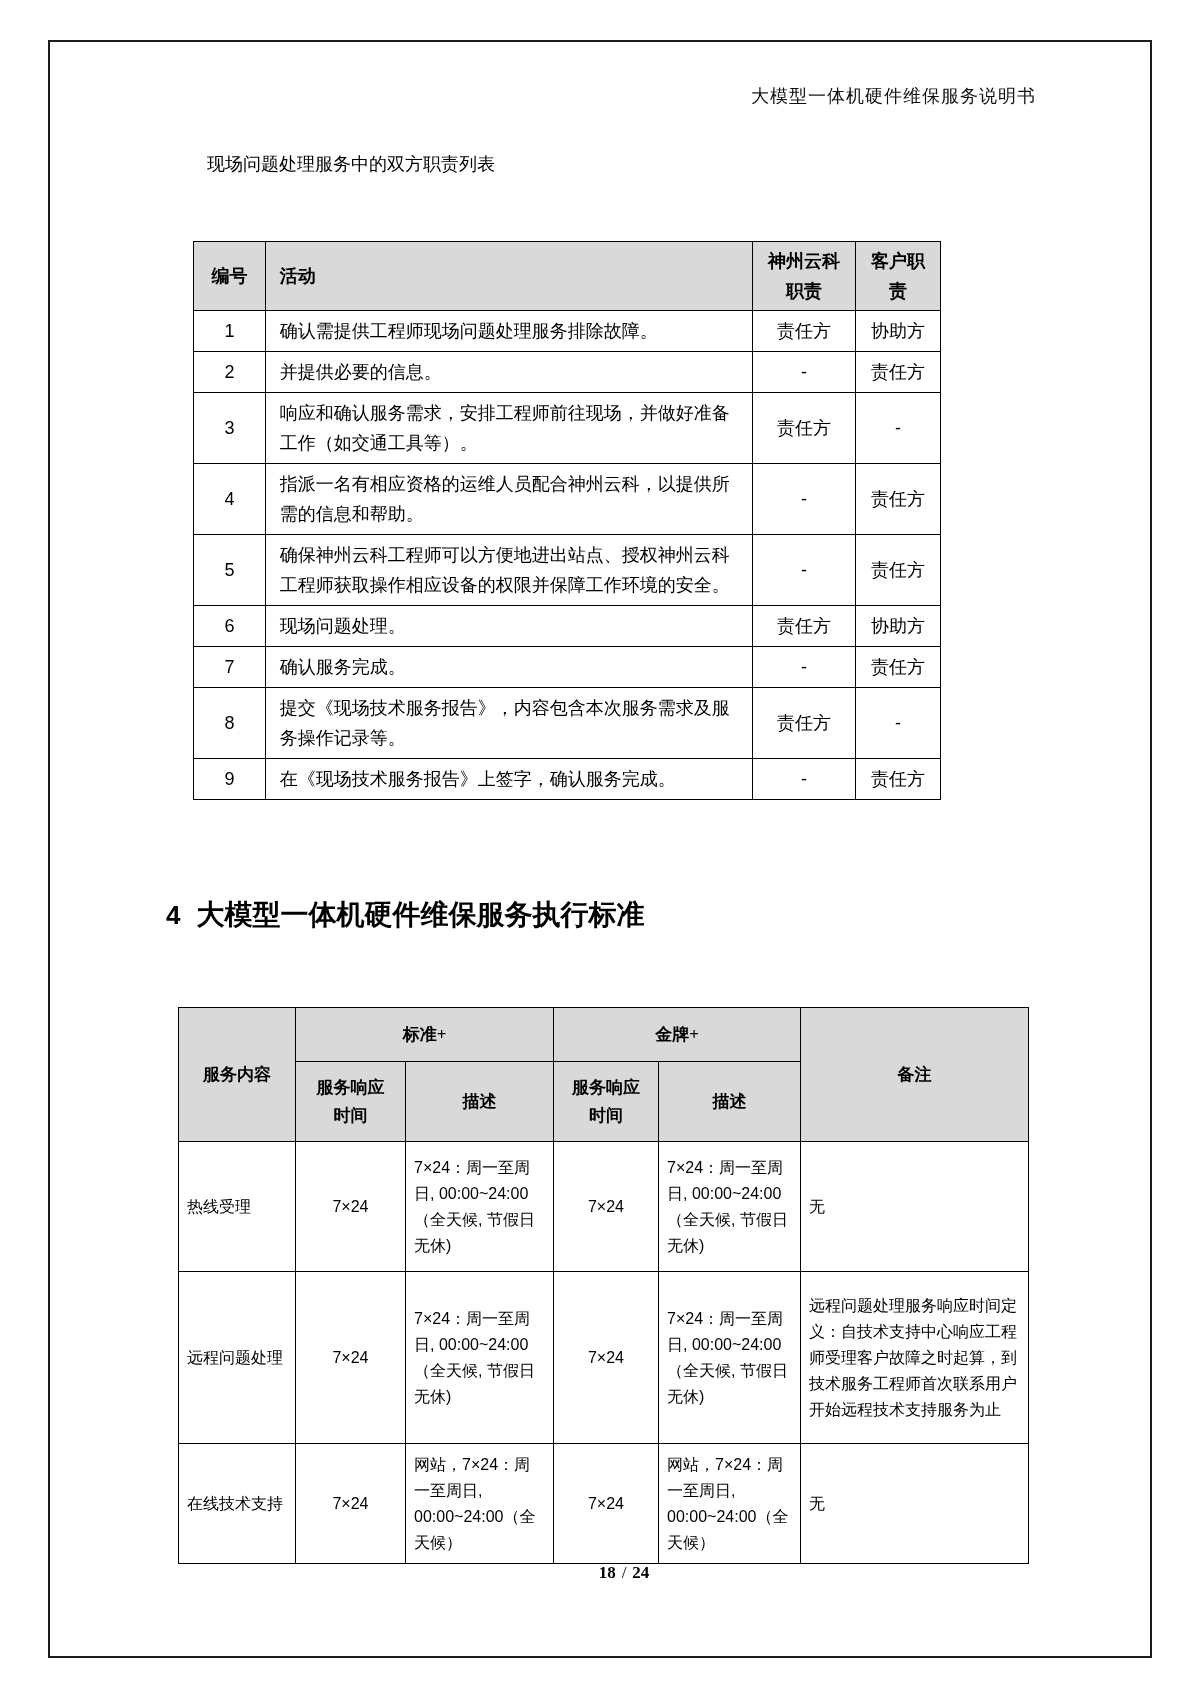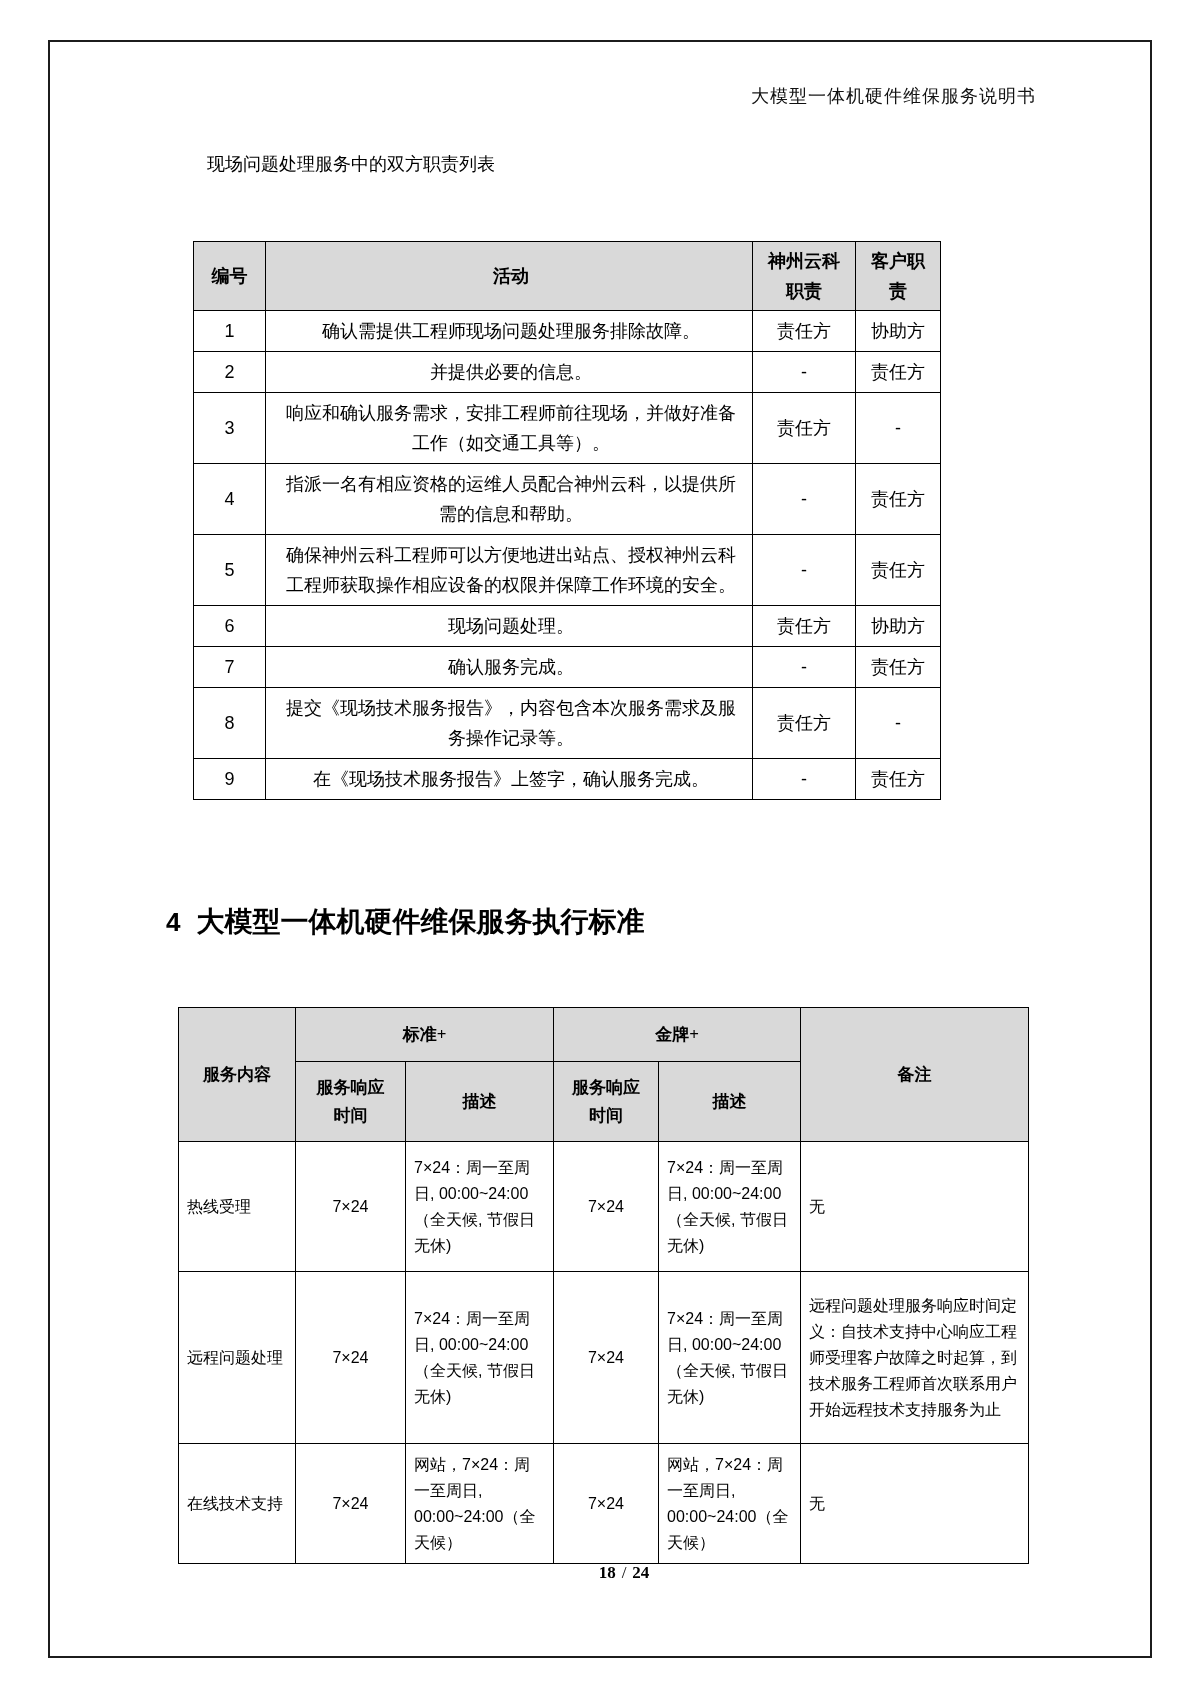--- a/index.html
+++ b/index.html
@@ -15,27 +15,27 @@
 
   table { border-collapse:collapse; table-layout:fixed; }
   th, td { border:1.5px solid #000; vertical-align:middle; }
   thead th { background:#d9d9d9; font-weight:bold; text-align:center; }
 
   
   .t1 { position:absolute; top:197px; left:193px; width:748px;margin-top:44px; }
   .t1 th { font-size:18px; padding:4px 8px; line-height:30px; }
   .t1 td { font-size:18px; line-height:30px; padding:5px 6px; }
   .t1 .c-no   { width:70px;  text-align:center; }
-  .t1 .c-act  { width:475px; text-align:center; padding-left:14px; padding-right:10px; }
+  .t1 .c-act  { width:475px; text-align:left; padding-left:14px; padding-right:10px; }
   .t1 .c-ven  { width:100px; text-align:center; }
   .t1 .c-cus  { width:83px; text-align:center; }
   .t1 thead th { height:68px; }
 
   
-  .section-heading { position:absolute; top:896px; left:166px; font-size:28px; font-weight:bold; color:#000;margin-top:7px; }
+  .section-heading { position:absolute; top:896px; left:166px; font-size:28px; font-weight:bold; color:#000; }
   .section-heading .num { display:inline-block; margin-right:16px; font-size:26px; }
 
   
   .t2 { position:absolute; top:1007px; left:178px; width:850px; }
   .t2 th { font-size:17px; line-height:28px; padding:4px 14px; }
   .t2 td { font-size:16px; line-height:26px; padding:7px 8px; }
   .t2 col.c-service { width:117px; }
   .t2 col.c-time1   { width:110px; }
   .t2 col.c-desc1   { width:148px; }
   .t2 col.c-time2   { width:105px; }

